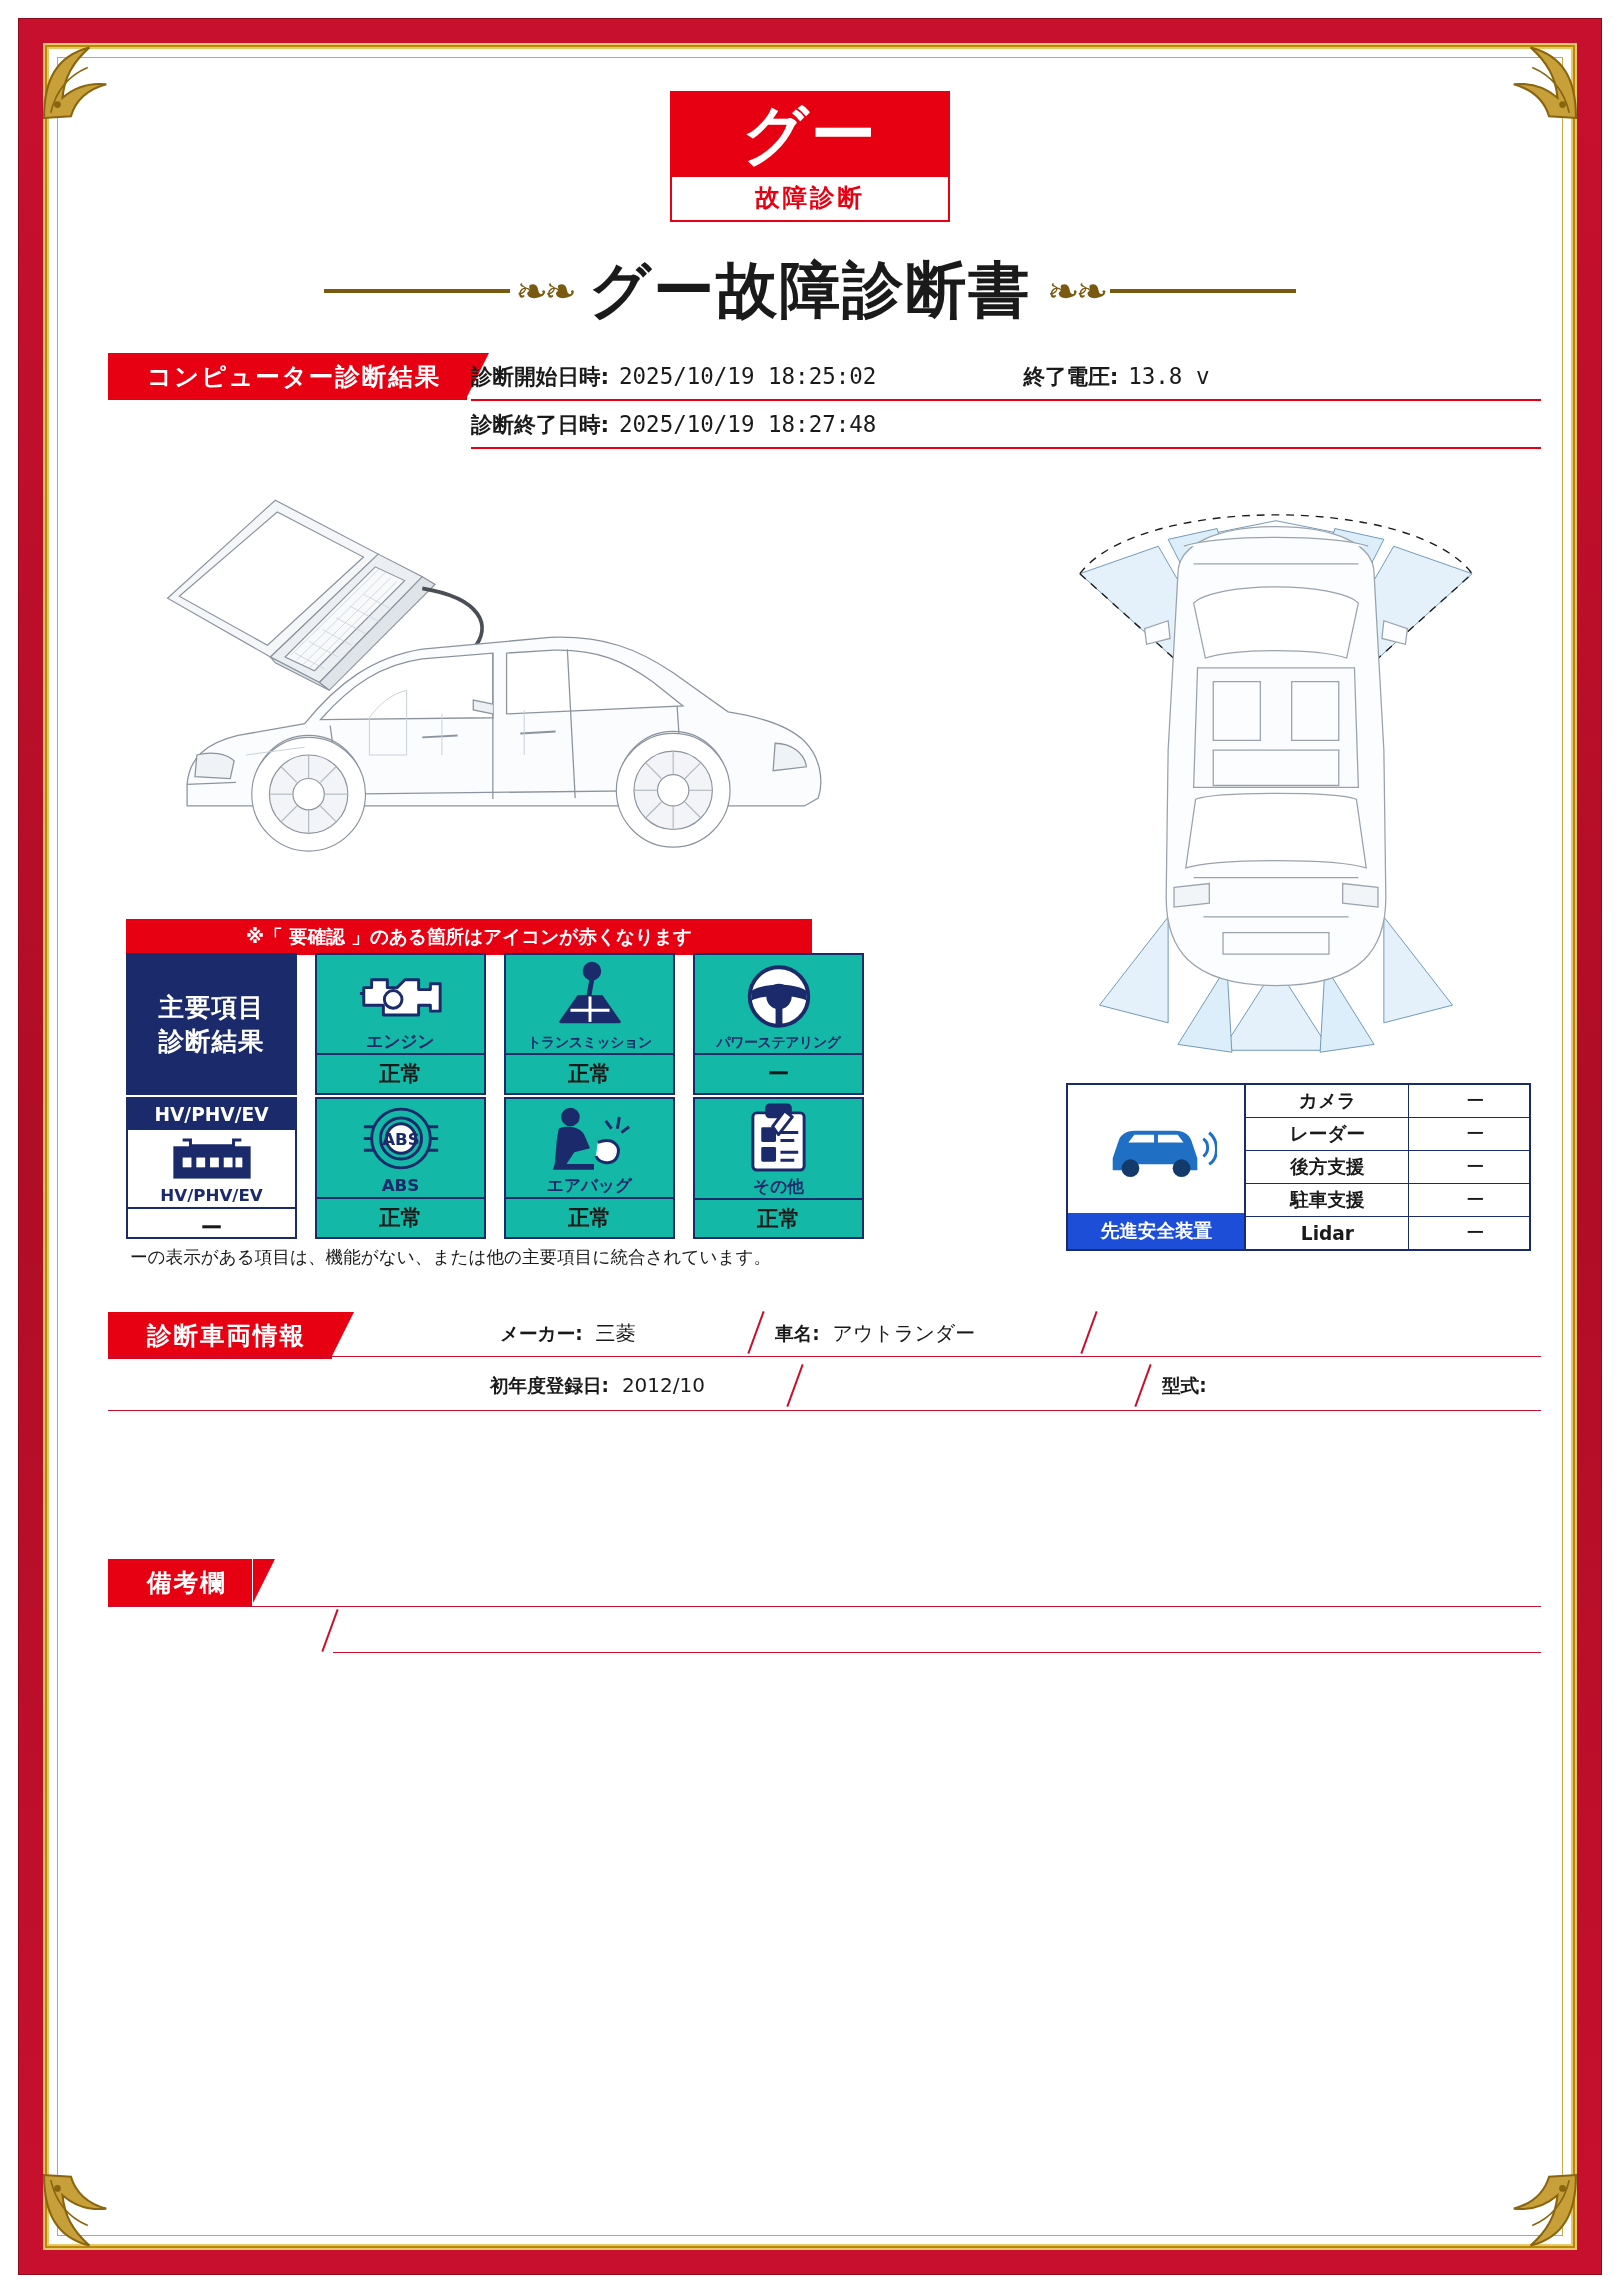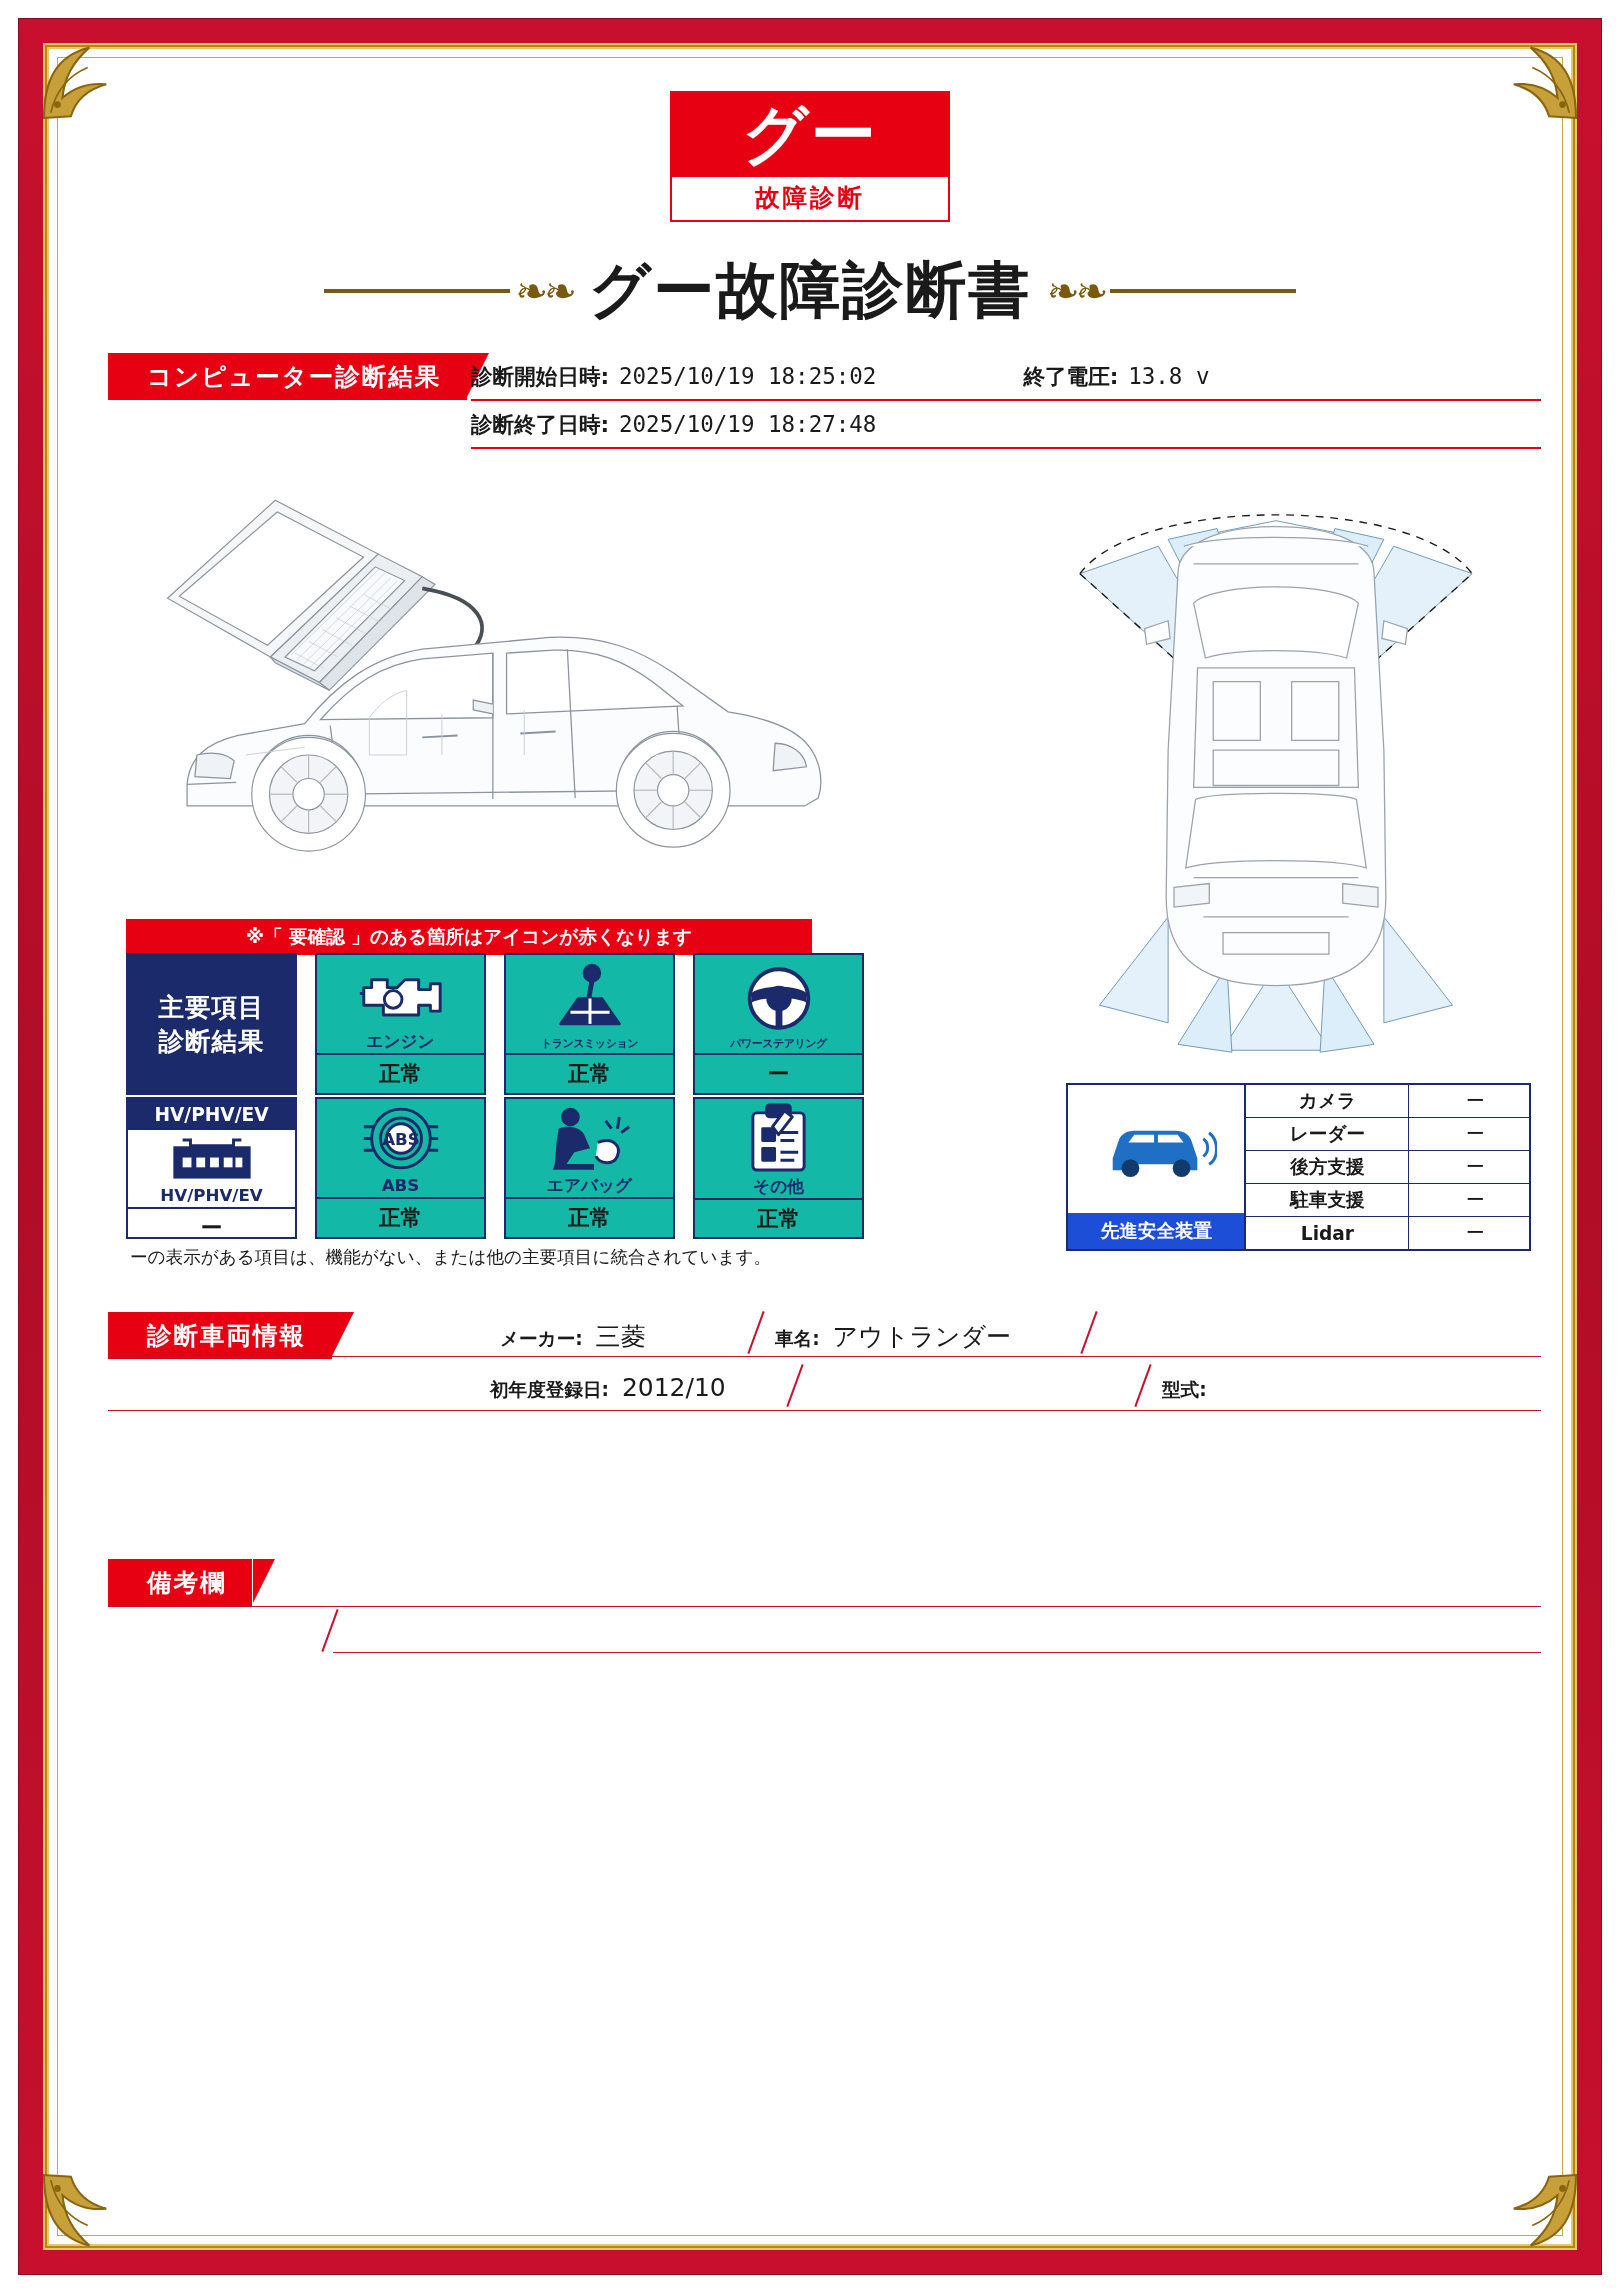--- a/index.html
+++ b/index.html
@@ -240,21 +240,21 @@
   .cell .name {
     width: 100%;
     text-align: center;
     font-size: 16.7px;
     font-weight: bold;
     color: #1b2a6b;
     padding: 1px 0 2.9px;
     font-family: "DejaVu Sans", sans-serif;
     line-height: 1.1;
   }
-  .cell .name.small { font-size: 11px; letter-spacing: -0.5px; }
+  .cell .name.small { font-size: 14px; letter-spacing: -0.5px; }
   .cell .status {
     width: 100%;
     text-align: center;
     font-size: 21.6px;
     font-weight: bold;
     border-top: 2px solid #1b2a6b;
     padding: 3.9px 0 4.9px;
     font-family: "DejaVu Sans", sans-serif;
     color: #1a1a1a;
   }
@@ -362,21 +362,21 @@
   .vline.l1 { top: 44px; }
   .vline.l2 { top: 98px; }
   .slash {
     position: absolute;
     width: 2px; height: 45px;
     background: #c8102e;
     transform: rotate(20deg);
   }
   .fld { position: absolute; font-family: "DejaVu Sans", sans-serif; }
   .fld .k { font-size: 18.6px; font-weight: bold; }
-  .fld .v { font-size: 25px; margin-left: 7.8px; margin-top: 34px; }
+  .fld .v { font-size: 20px; margin-left: 7.8px; margin-top: 34px; }
 
   
   .remarks {
     position: absolute;
     left: 39px; right: 9.8px;
     top: 1490px;
     height: 108px;
   }
   .rline {
     position: absolute;

